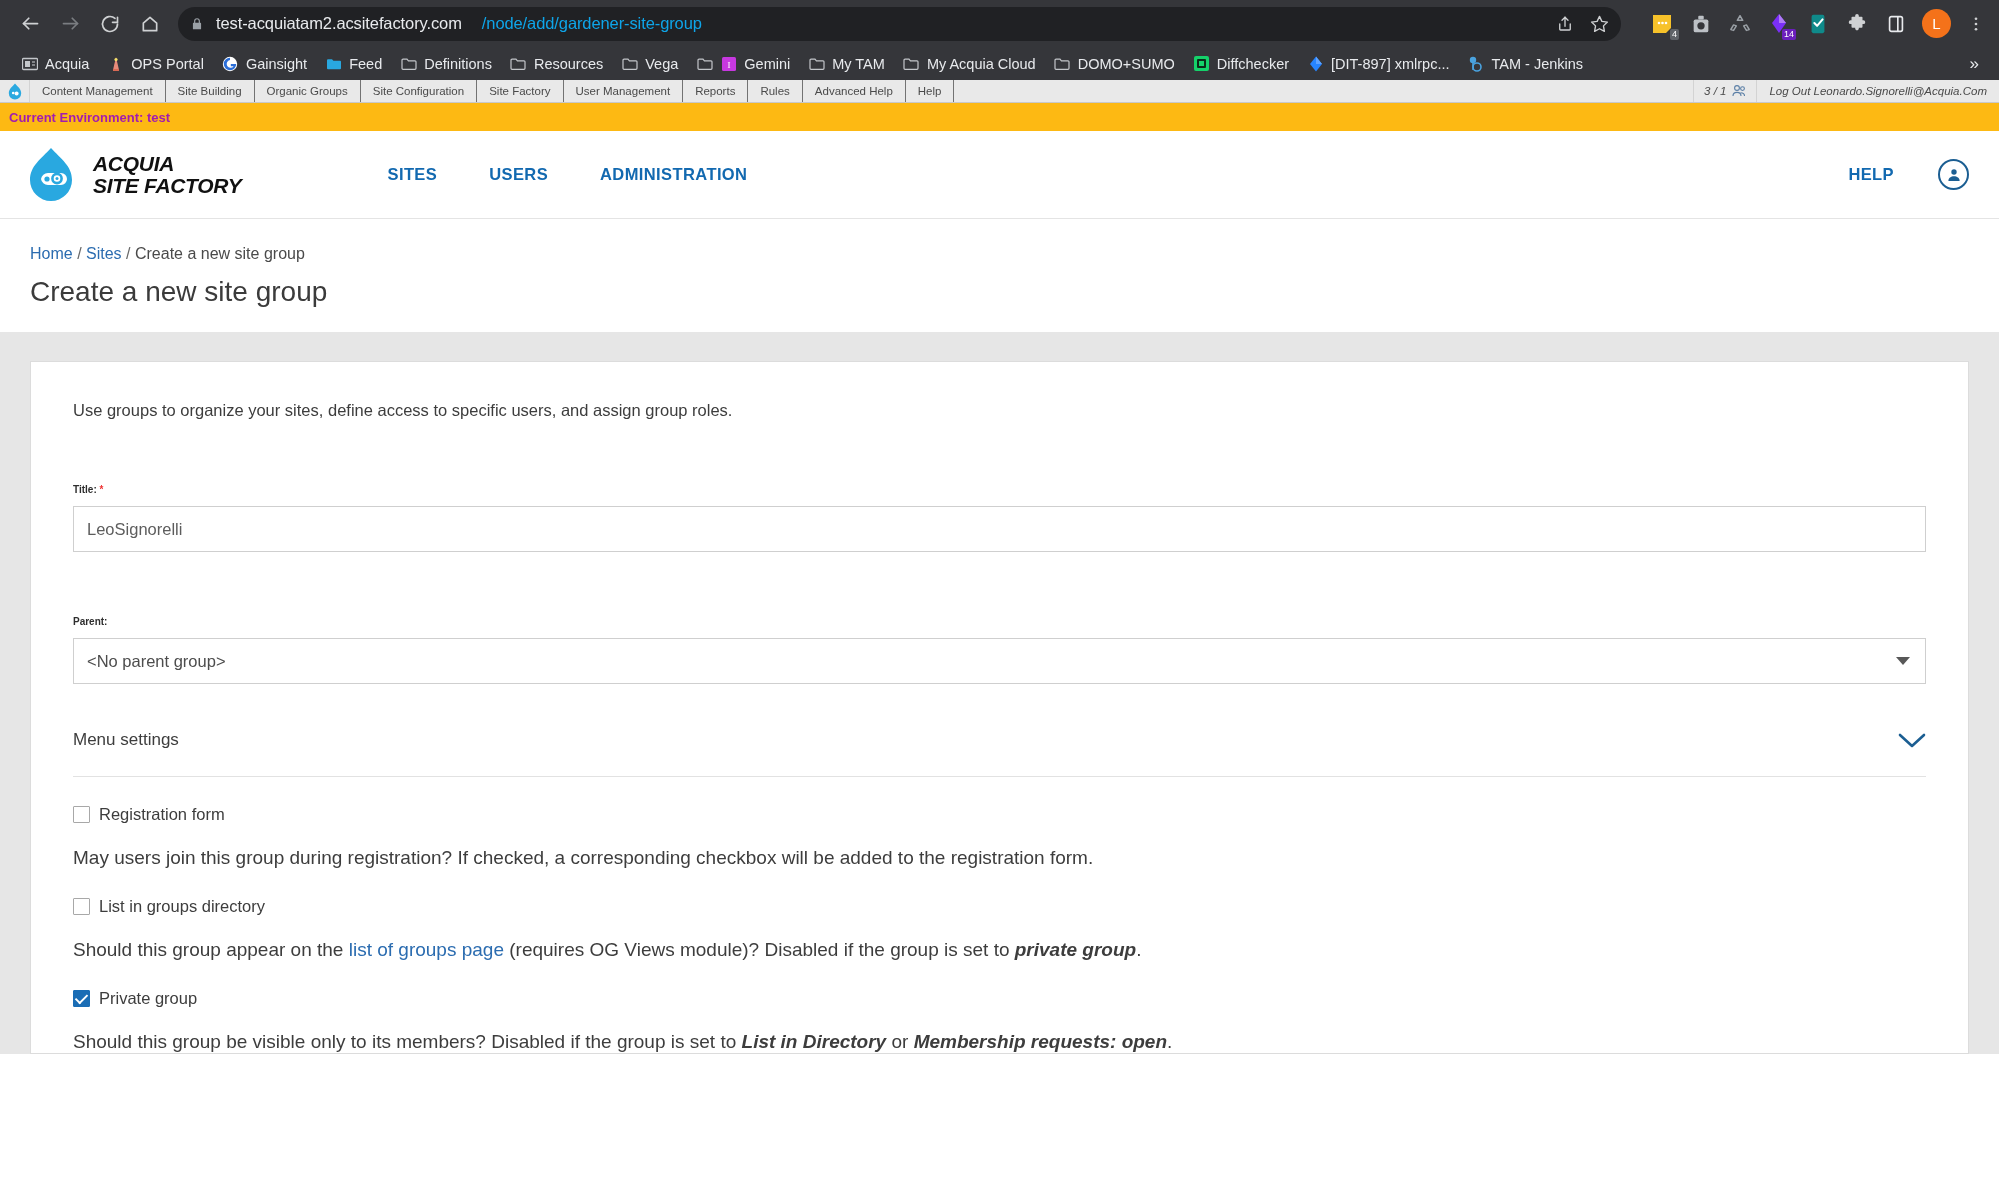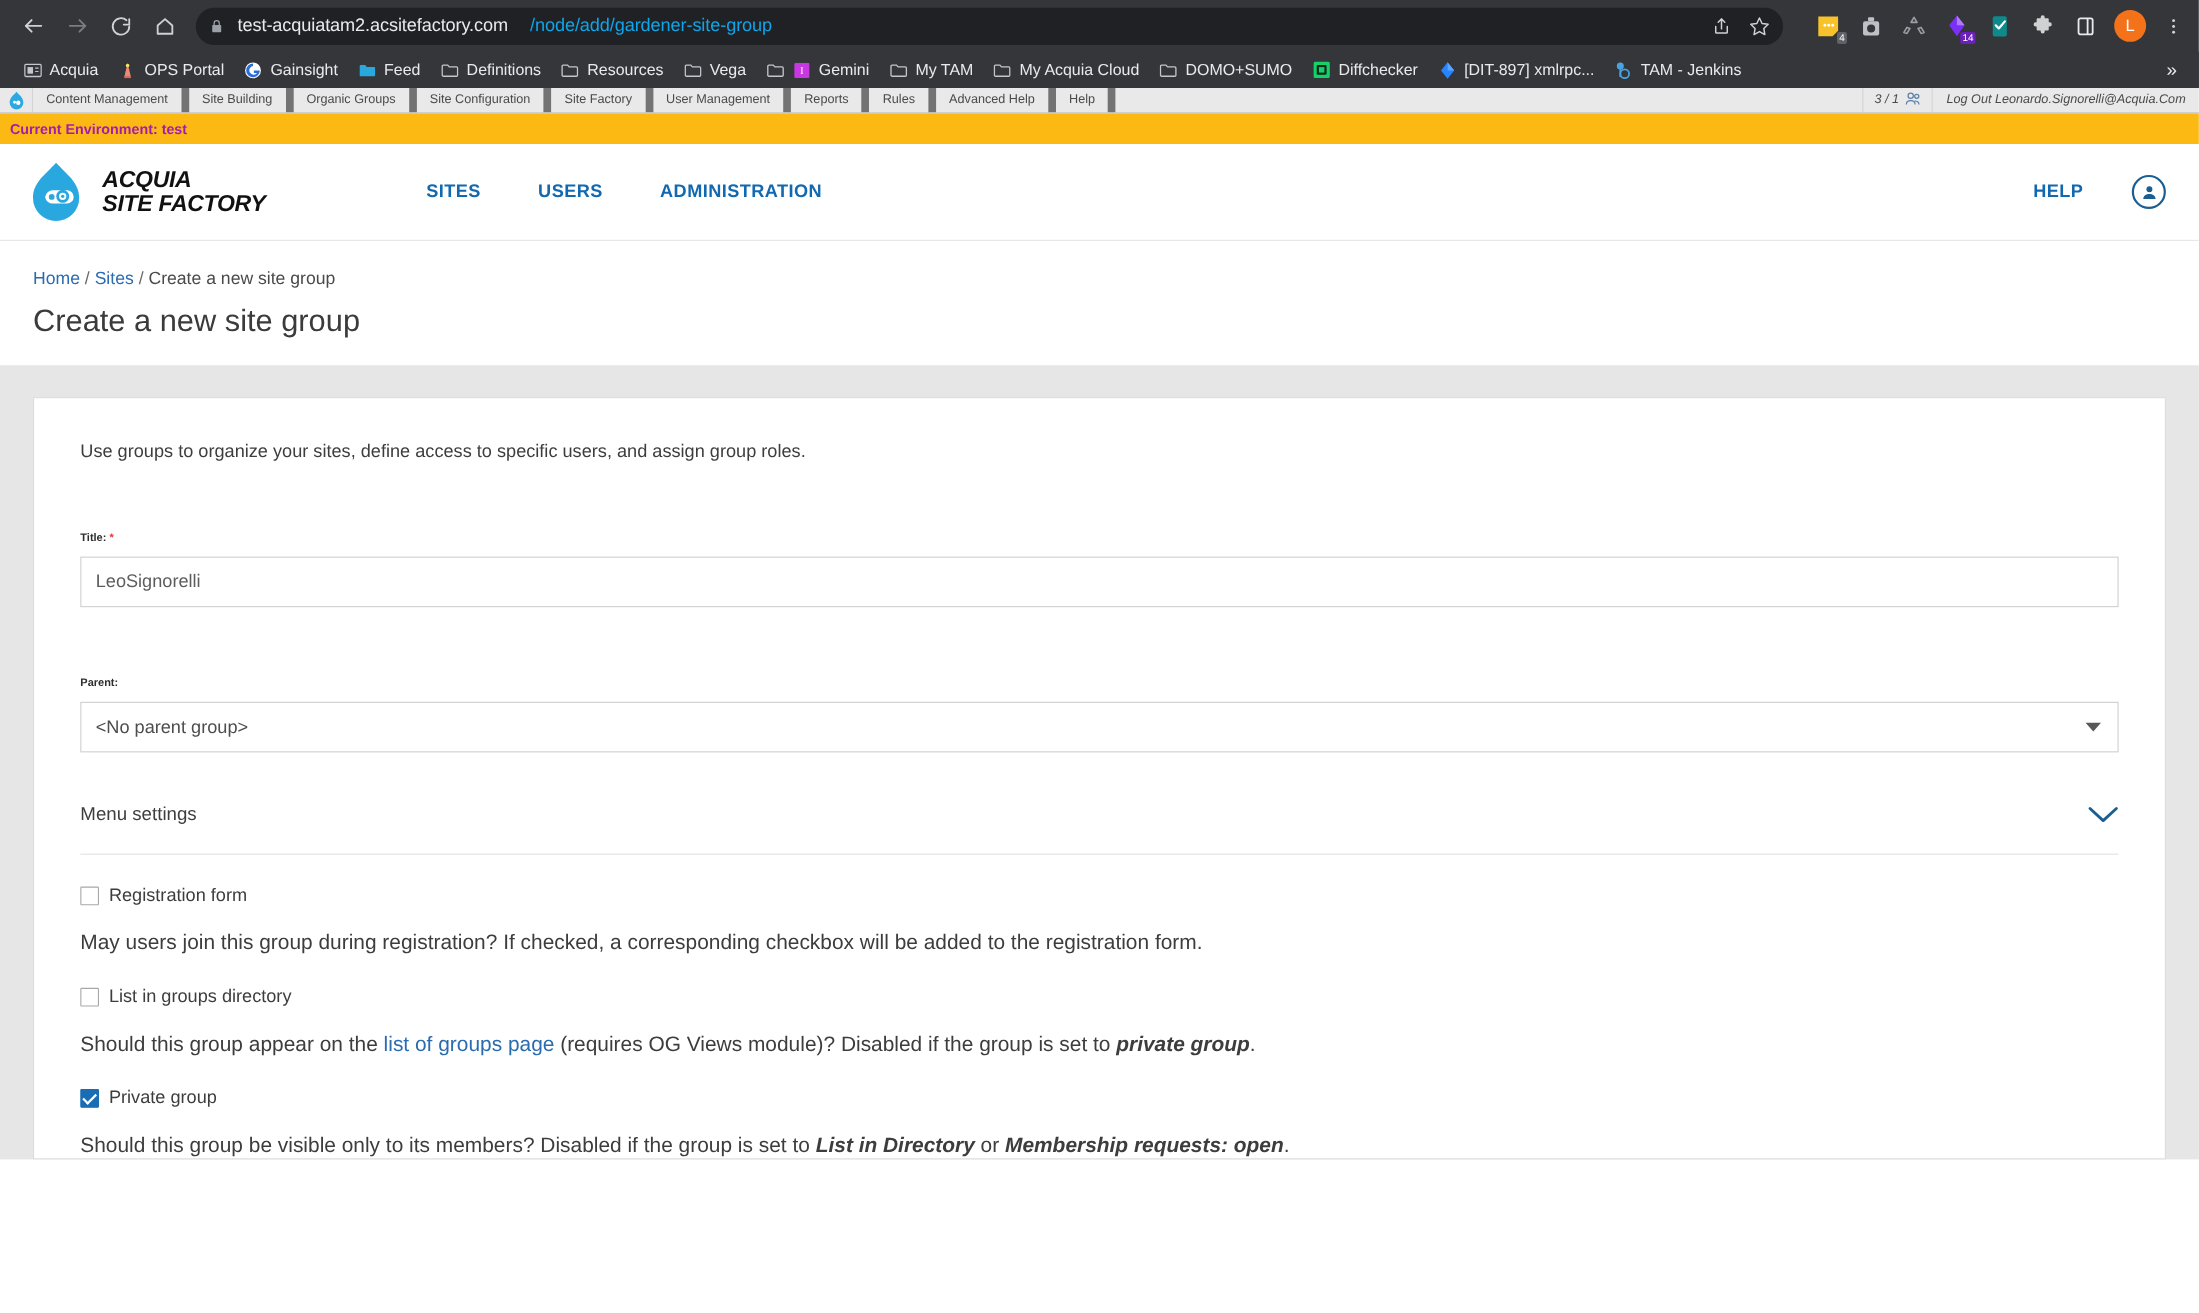--- a/index.html
+++ b/index.html
@@ -71,21 +71,21 @@
     border-bottom:1px solid #c9c9c9;
     display:flex; align-items:stretch;
     font-size:11.5px; color:#4a4a4a;
   }
   .dt-logo {
     width:30px; display:flex; align-items:center; justify-content:center;
     border-right:1px solid #d3d3d3;
   }
   .dt-item {
     padding:0 12px; display:flex; align-items:center;
-    border-right:7px solid #737373; white-space:nowrap;
+    border-right:1px solid #737373; white-space:nowrap;
   }
   .dt-spacer { flex:1 1 auto; border-right:1px solid #d3d3d3; }
   .dt-right { display:flex; align-items:stretch;font-style:italic; }
   .dt-count { padding:0 10px; display:flex; align-items:center; gap:6px; border-right:1px solid #d3d3d3; }
 
   
   .env-bar {
     height:28px; background:#fdb913;
     display:flex; align-items:center;
     padding-left:9px;

